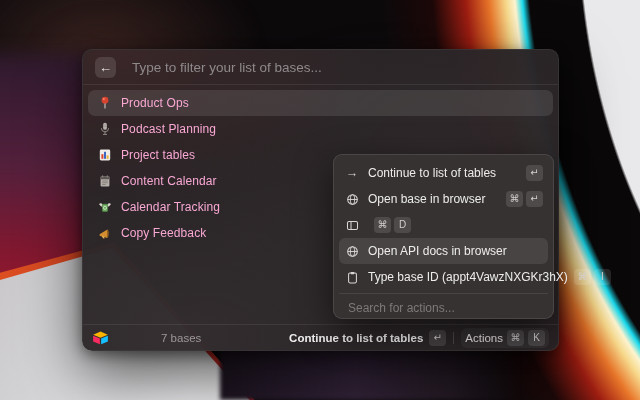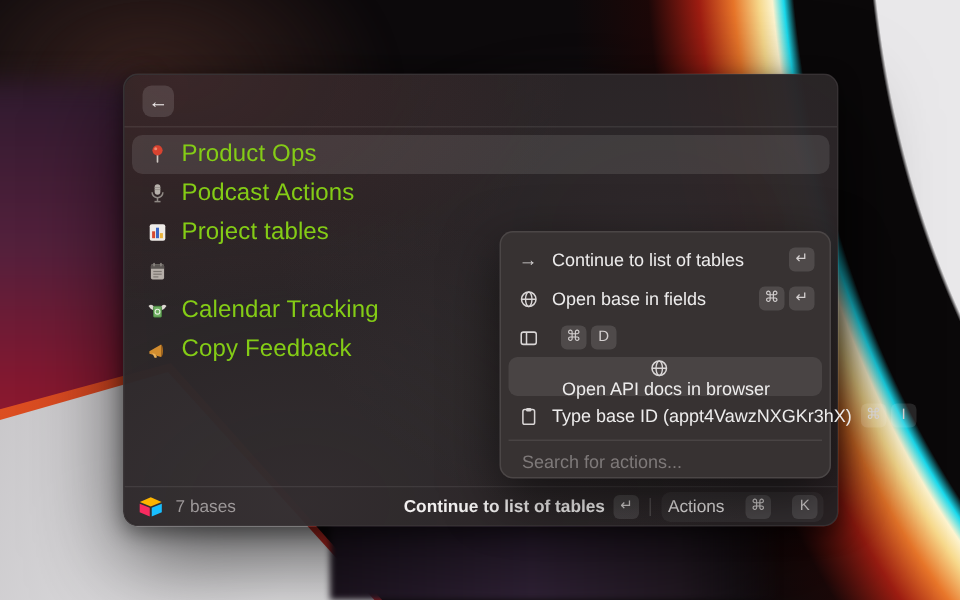--- a/index.html
+++ b/index.html
@@ -57,54 +57,54 @@
   .hdr-input{flex:1;margin-left:14px;background:transparent;border:none;outline:none;
     font-family:inherit;font-size:13.5px;color:#efeceb;}
   .hdr-input::placeholder{color:#8e8a8b;opacity:1;}
 
   .list{position:absolute;left:0;right:0;top:36px;padding:4px 5px;}
   .row{height:26px;display:flex;align-items:center;border-radius:7px;padding:0 9px;}
   .row.sel{background:rgba(255,255,255,0.10);}
   .row .ic{width:15px;height:15px;margin-right:9px;display:flex;align-items:center;
     justify-content:center;flex:0 0 auto;}
   .row .ic svg{width:14px;height:14px;display:block;}
-  .row .lbl{font-size:16px;color:#84cc16;letter-spacing:0.1px;white-space:nowrap;}
+  .row .lbl{font-size:12px;color:#f9a8d4;letter-spacing:0.1px;white-space:nowrap;}
 
   
   .panel{position:absolute;right:4px;bottom:31px;width:221px;height:165px;border-radius:9px;
     background:rgba(56,51,51,0.985);
     border:1px solid rgba(255,255,255,0.10);
     box-shadow:0 12px 36px rgba(0,0,0,0.55);
     padding:5px 5px 0 5px;z-index:3;}
   .p-row{height:26px;display:flex;align-items:center;border-radius:6px;padding:0 5px 0 6px;}
-  .p-row.sel{background:rgba(255,255,255,0.09);flex-direction:column;}
+  .p-row.sel{background:rgba(255,255,255,0.09);}
   .p-row .ic{width:14px;height:14px;margin-right:9px;color:#d9d6d6;display:flex;
     align-items:center;justify-content:center;flex:0 0 auto;font-size:12.5px;line-height:1;}
   .p-row .ic svg{width:13px;height:13px;display:block;}
   .p-row .lbl{font-size:12px;color:#edecec;white-space:nowrap;flex:1;}
   .keys{display:flex;gap:3px;margin-left:6px;}
   .key{min-width:17px;height:16px;padding:0 3px;border-radius:4px;background:rgba(255,255,255,0.12);
     color:#d3cfcf;font-size:10px;display:flex;align-items:center;justify-content:center;line-height:1;}
   .p-search{margin-top:3px;border-top:1px solid rgba(255,255,255,0.09);height:29px;
     display:flex;align-items:center;padding:0 7px;justify-content:center;}
   .p-search input{width:100%;background:transparent;border:none;outline:none;
     font-family:inherit;font-size:12px;color:#edecec;}
   .p-search input::placeholder{color:#7e7979;opacity:1;}
 
   
   .ftr{position:absolute;left:0;right:0;bottom:0;height:26px;border-top:1px solid rgba(255,255,255,0.08);
     display:flex;align-items:center;padding:0 9px;border-radius:0 0 10px 10px;}
   .ftr-left{display:flex;align-items:center;gap:8px;flex:1;}
   .ftr-left svg{width:17px;height:14px;display:block;}
-  .ftr-count{font-size:11.5px;color:#9d9899;}
+  .ftr-count{font-size:11.5px;color:#9d9899;margin-left:44px;}
   .ftr-right{display:flex;align-items:center;gap:7px;}
   .ftr-primary{display:flex;align-items:center;gap:6px;cursor:default;}
   .ftr-primary .txt{font-size:11.5px;font-weight:700;color:#f1efef;}
   .ftr-div{width:1px;height:12px;background:rgba(255,255,255,0.16);}
-  .ftr-actions{display:flex;align-items:center;gap:14px;padding:2px 4px;border-radius:6px;
+  .ftr-actions{display:flex;align-items:center;gap:4px;padding:2px 4px;border-radius:6px;
     background:rgba(255,255,255,0.05);cursor:default;}
   .ftr-actions .txt{font-size:11.5px;color:#e6e3e3;}
 </style>
 </head>
 <body>
 
 <div class="stage">
 
   <div class="bg"></div>
   <div class="bg-sphere"></div>
@@ -114,20 +114,21 @@
   <div class="bg-wedge-edge"></div>
   <div class="bg-wedge"></div>
   <div class="bg-bottom-purple"></div>
 
   <div class="window">
 
     <div class="hdr">
       <div class="back-btn">
         <span>←</span>
       </div>
+      <input class="hdr-input" type="text" placeholder="Type to filter your list of bases..." style="">
     </div>
 
     <div class="list">
 
       <div class="row sel">
         <span class="ic">
           <svg viewBox="0 0 14 14">
               <rect x="6.45" y="6.5" width="1.1" height="6" rx="0.5" fill="#cfc8c2"></rect>
               <circle cx="7" cy="4.2" r="3.4" fill="#d84330"></circle>
               <circle cx="5.8" cy="3.1" r="1" fill="#ef8a70"></circle>
@@ -141,21 +142,21 @@
         <span class="ic">
           <svg viewBox="0 0 14 14">
               <rect x="5.1" y="0.8" width="3.8" height="7" rx="1.9" fill="#b7b1ab"></rect>
               <path d="M3.4 6.2 a3.6 3.6 0 0 0 7.2 0" fill="none" stroke="#8f8984" stroke-width="1"></path>
               <line x1="7" y1="9.8" x2="7" y2="12" stroke="#8f8984" stroke-width="1"></line>
               <line x1="5" y1="12.4" x2="9" y2="12.4" stroke="#8f8984" stroke-width="1"></line>
               <line x1="5.1" y1="3" x2="8.9" y2="3" stroke="#8f8984" stroke-width="0.5"></line>
               <line x1="5.1" y1="4.4" x2="8.9" y2="4.4" stroke="#8f8984" stroke-width="0.5"></line>
             </svg>
         </span>
-        <span class="lbl">Podcast Actions</span>
+        <span class="lbl">Podcast Planning</span>
       </div>
 
       <div class="row">
         <span class="ic">
           <svg viewBox="0 0 14 14">
               <rect x="1.8" y="1.5" width="10.4" height="11" rx="1.4" fill="#efece8"></rect>
               <rect x="3.4" y="6.2" width="2" height="4.6" fill="#d7492f"></rect>
               <rect x="6" y="3.8" width="2" height="7" fill="#3c66c4"></rect>
               <rect x="8.6" y="7.4" width="2" height="3.4" fill="#e9b43c"></rect>
             </svg>
@@ -168,20 +169,21 @@
           <svg viewBox="0 0 14 14">
               <rect x="2.6" y="2.2" width="8.8" height="10.2" rx="1.2" fill="#b5aea8"></rect>
               <path d="M2.6 3.4 a1.2 1.2 0 0 1 1.2-1.2 h6.4 a1.2 1.2 0 0 1 1.2 1.2 v1.8 h-8.8Z" fill="#5a5552"></path>
               <rect x="4.2" y="1.2" width="1" height="2.4" rx="0.5" fill="#8f8984"></rect>
               <rect x="8.8" y="1.2" width="1" height="2.4" rx="0.5" fill="#8f8984"></rect>
               <rect x="4.2" y="6.6" width="5.6" height="0.8" fill="#7d7772"></rect>
               <rect x="4.2" y="8.4" width="5.6" height="0.8" fill="#7d7772"></rect>
               <rect x="4.2" y="10.2" width="3.4" height="0.8" fill="#7d7772"></rect>
             </svg>
         </span>
+        <span class="lbl">Content Calendar</span>
       </div>
 
       <div class="row">
         <span class="ic">
           <svg viewBox="0 0 14 14">
               <path d="M1 4 Q3 2.2 4.6 4.4 L4.6 7 Q2.4 6.4 1 4Z" fill="#ddd8d2"></path>
               <path d="M13 4 Q11 2.2 9.4 4.4 L9.4 7 Q11.6 6.4 13 4Z" fill="#ddd8d2"></path>
               <rect x="4.4" y="4.2" width="5.2" height="7.2" rx="0.6" fill="#6fae62" stroke="#4d8a44" stroke-width="0.6"></rect>
               <circle cx="7" cy="7.8" r="1.6" fill="none" stroke="#e8f2e2" stroke-width="0.7"></circle>
             </svg>
@@ -213,21 +215,21 @@
       </div>
 
       <div class="p-row">
         <span class="ic">
           <svg viewBox="0 0 14 14">
               <circle cx="7" cy="7" r="5.2" fill="none" stroke="currentColor" stroke-width="1.1"></circle>
               <ellipse cx="7" cy="7" rx="2.3" ry="5.2" fill="none" stroke="currentColor" stroke-width="1"></ellipse>
               <line x1="1.8" y1="7" x2="12.2" y2="7" stroke="currentColor" stroke-width="1"></line>
             </svg>
         </span>
-        <span class="lbl">Open base in fields</span>
+        <span class="lbl">Open base in browser</span>
         <span class="keys">
           <span class="key">⌘</span>
           <span class="key">↵</span>
         </span>
       </div>
 
       <div class="p-row">
         <span class="ic">
           <svg viewBox="0 0 14 14">
               <rect x="1.6" y="2.6" width="10.8" height="8.8" rx="1.6" fill="none" stroke="currentColor" stroke-width="1.1"></rect>

